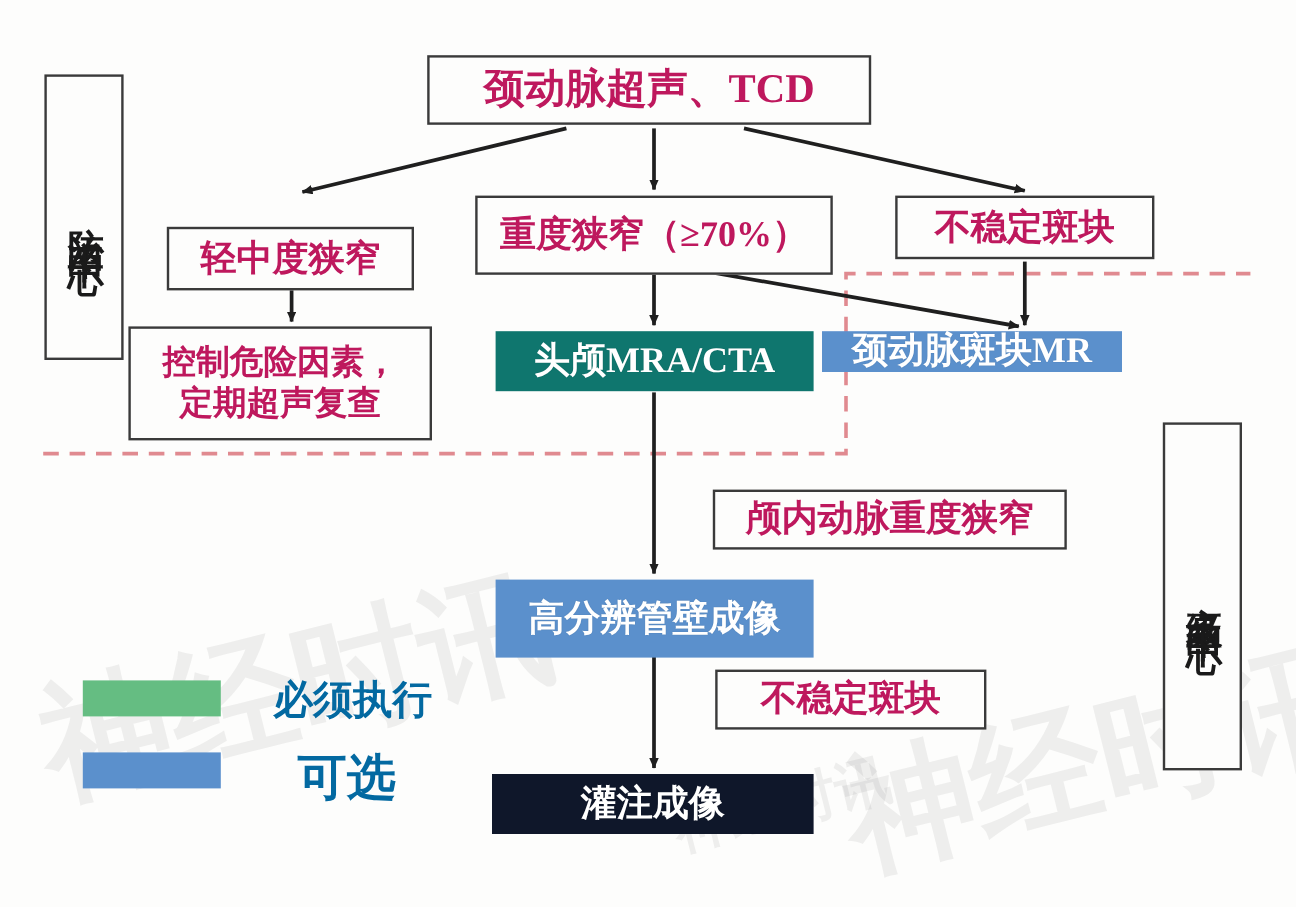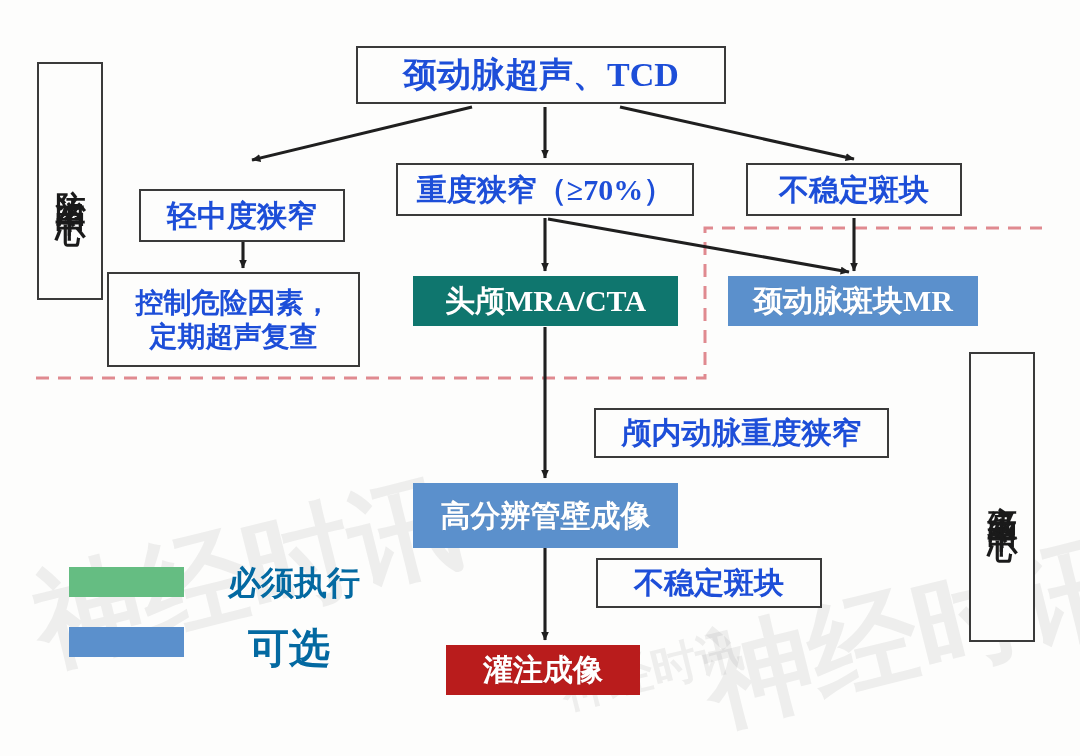--- a/index.html
+++ b/index.html
@@ -32,21 +32,21 @@
 
   
   .node {
     position: absolute;
     box-sizing: border-box;
     display: flex;
     align-items: center;
     justify-content: center;
     text-align: center;
     line-height: 1.18;
-    color: #1d4ed8;
+    color: #be185d;
     white-space: pre-line;
   }
   .node.plain {
     background: #fdfdfc;
     border: 2px solid #3a3a3a;
     font-weight: 700;
   }
   .node.filled {
     border: none;
     color: #ffffff;
@@ -139,30 +139,30 @@
 
       <path d="M545,327 L545,478"></path>
 
       <path d="M545,534 L545,640"></path>
     </g>
   </svg>
 
   <div id="nodes-layer">
       <div class="node plain" style="left: 356px; top: 46px; width: 370px; height: 58px; font-size: 34px;">颈动脉超声、TCD</div>
       <div class="node plain" style="left: 139px; top: 163px; width: 206px; height: 53px; font-size: 30px; margin-top: 26px;">轻中度狭窄</div>
-      <div class="node plain" style="left: 396px; top: 163px; width: 298px; height: 53px; font-size: 30px;">重度狭窄（≥70%）</div>
+      <div class="node plain" style="left: 396px; top: 163px; width: 298px; height: 66px; font-size: 30px;">重度狭窄（≥70%）</div>
       <div class="node plain" style="left: 746px; top: 163px; width: 216px; height: 53px; font-size: 30px;">不稳定斑块</div>
       <div class="node plain" style="left: 107px; top: 272px; width: 253px; height: 95px; font-size: 28px;">控制危险因素，
 定期超声复查</div>
       <div class="node filled" style="left: 413px; top: 276px; width: 265px; height: 50px; font-size: 30px; background: #0f766e;">头颅MRA/CTA</div>
-      <div class="node filled" style="left: 728px; top: 276px; width: 250px; height: 50px; font-size: 30px; background: rgb(91, 144, 204); text-align: center;">颈动脉斑块MR</div>
+      <div class="node filled" style="left: 685px; top: 276px; width: 250px; height: 34px; font-size: 30px; background: rgb(91, 144, 204); text-align: center;">颈动脉斑块MR</div>
       <div class="node plain" style="left: 594px; top: 408px; width: 295px; height: 50px; font-size: 30px; text-align: center;">颅内动脉重度狭窄</div>
       <div class="node filled" style="left: 413px; top: 483px; width: 265px; height: 65px; font-size: 30px; background: rgb(91, 144, 204);">高分辨管壁成像</div>
       <div class="node plain" style="left: 596px; top: 558px; width: 226px; height: 50px; font-size: 30px;">不稳定斑块</div>
-      <div class="node filled" style="left: 446px; top: 645px; width: 194px; height: 50px; font-size: 30px; background: #b91c1c;">灌注成像</div>
+      <div class="node filled" style="left: 410px; top: 645px; width: 268px; height: 50px; font-size: 30px; background: #0f172a;">灌注成像</div>
     </div>
 
   <div class="vlabel" id="vlabel-left" style="left:37px; top:62px; width:66px; height:238px; font-size:30px;">防治卒中中心</div>
 
   <div class="vlabel" id="vlabel-right" style="left:969px; top:352px; width:66px; height:290px; font-size:30px;">高级卒中中心</div>
 
   <div id="legend-layer">
     <div class="legend-swatch" id="legend-swatch-0" style="left: 69px; top: 567px; width: 115px; height: 30px; background: rgb(101, 189, 130);"></div>
     <div class="legend-text" id="legend-text-0" style="left:228px; top:561px; font-size:33px;">必须执行</div>
 

